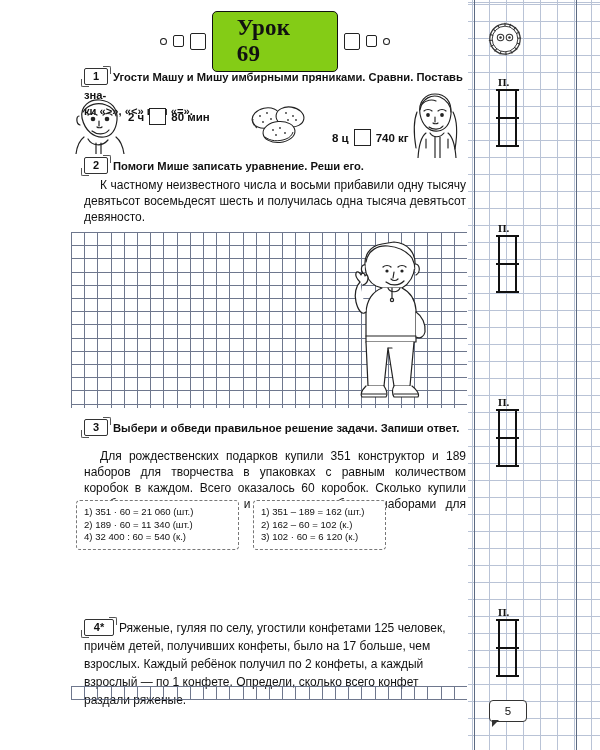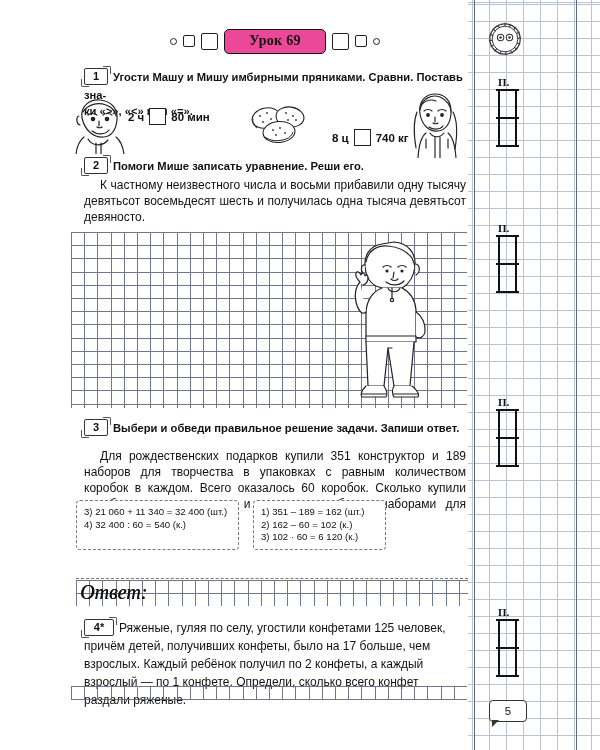--- a/index.html
+++ b/index.html
@@ -134,24 +134,24 @@
     width: 15px; height: 15px;
     border: 1.6px solid #222;
     border-radius: 2px;
   }
   .lesson-box {
     border: 1.8px solid #111;
     border-radius: 5px;
     padding: 3px 24px 4px 24px;
     font-family: "Liberation Serif", serif;
     font-weight: bold;
-    font-size: 14px;
+    font-size: 23px;
     letter-spacing: 0.3px;
     color: #111;
-    background: #ec4899;
+    background: #84cc16;
   }
 
   
   .ex-badge {
     display: inline-block;
     position: relative;
     width: 22px;
     height: 15px;
     border: 1.3px solid #333;
     border-radius: 2px;
@@ -586,35 +586,31 @@
     </svg>
   </div>
 
   <div class="ex3">
     <span class="ex-badge">3</span><span class="ex-title">Выбери и обведи правильное решение задачи. Запиши ответ.</span>
     <div class="body-text ex3-para">Для рождественских подарков купили 351 конструктор и 189 наборов для творчества в упаковках с равным количеством коробок в каждом. Всего оказалось 60 коробок. Сколько купили коробок с конструктором и сколько коробок с наборами для творчества?</div>
   </div>
 
   <div class="answer-boxes">
     <div class="ans-box b1">
-      <div>3) 21 060 + 11 340 = 32 400 (шт.)</div>
+      <div>1) 351 · 60 = 21 060 (шт.)</div>
+      <div>2) 189 · 60 = 11 340 (шт.)</div>
       <div>4) 32 400 : 60 = 540 (к.)</div>
     </div>
     <div class="ans-box b2">
       <div>1) 351 – 189 = 162 (шт.)</div>
       <div>2) 162 – 60 = 102 (к.)</div>
       <div>3) 102 · 60 = 6 120 (к.)</div>
     </div>
   </div>
 
-  <div class="answer-line-wrap">
-    <div class="answer-dashed-top"></div>
-    <div class="answer-ruled"></div>
-    <div class="answer-word">Ответ:</div>
-  </div>
 
   <div class="ex4">
     <span class="ex-badge star">4*</span><span class="body-text" style="margin-left:5px;">Ряженые, гуляя по селу, угостили конфетами 125 человек, причём детей, получивших конфеты, было на 17 больше, чем взрослых. Каждый ребёнок получил по 2 конфеты, а каждый взрослый — по 1 конфете. Определи, сколько всего конфет раздали ряженые.</span>
   </div>
 
   <div class="bottom-grid"></div>
 
   <div class="page-num">
     <div class="page-num-box">5</div>
   </div>

